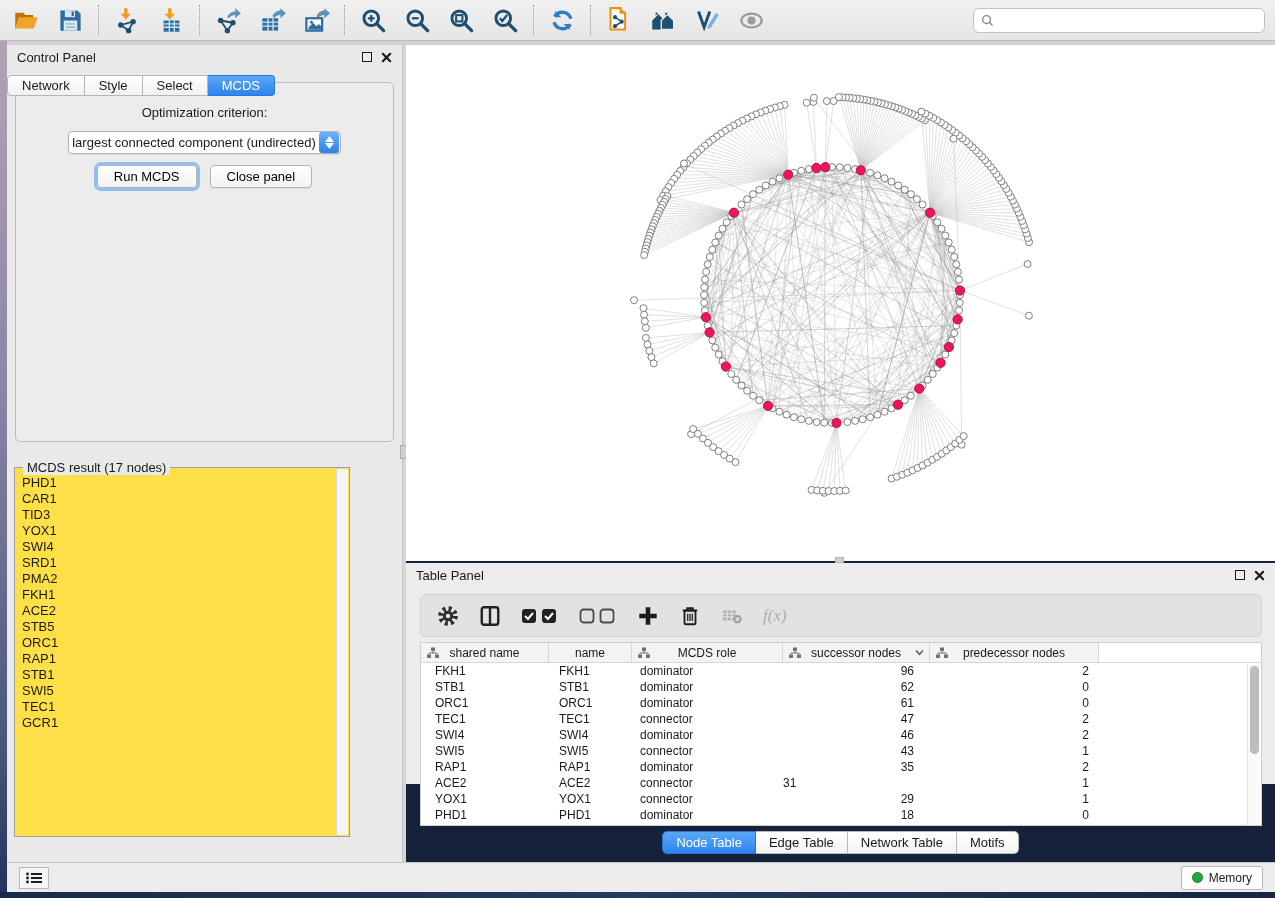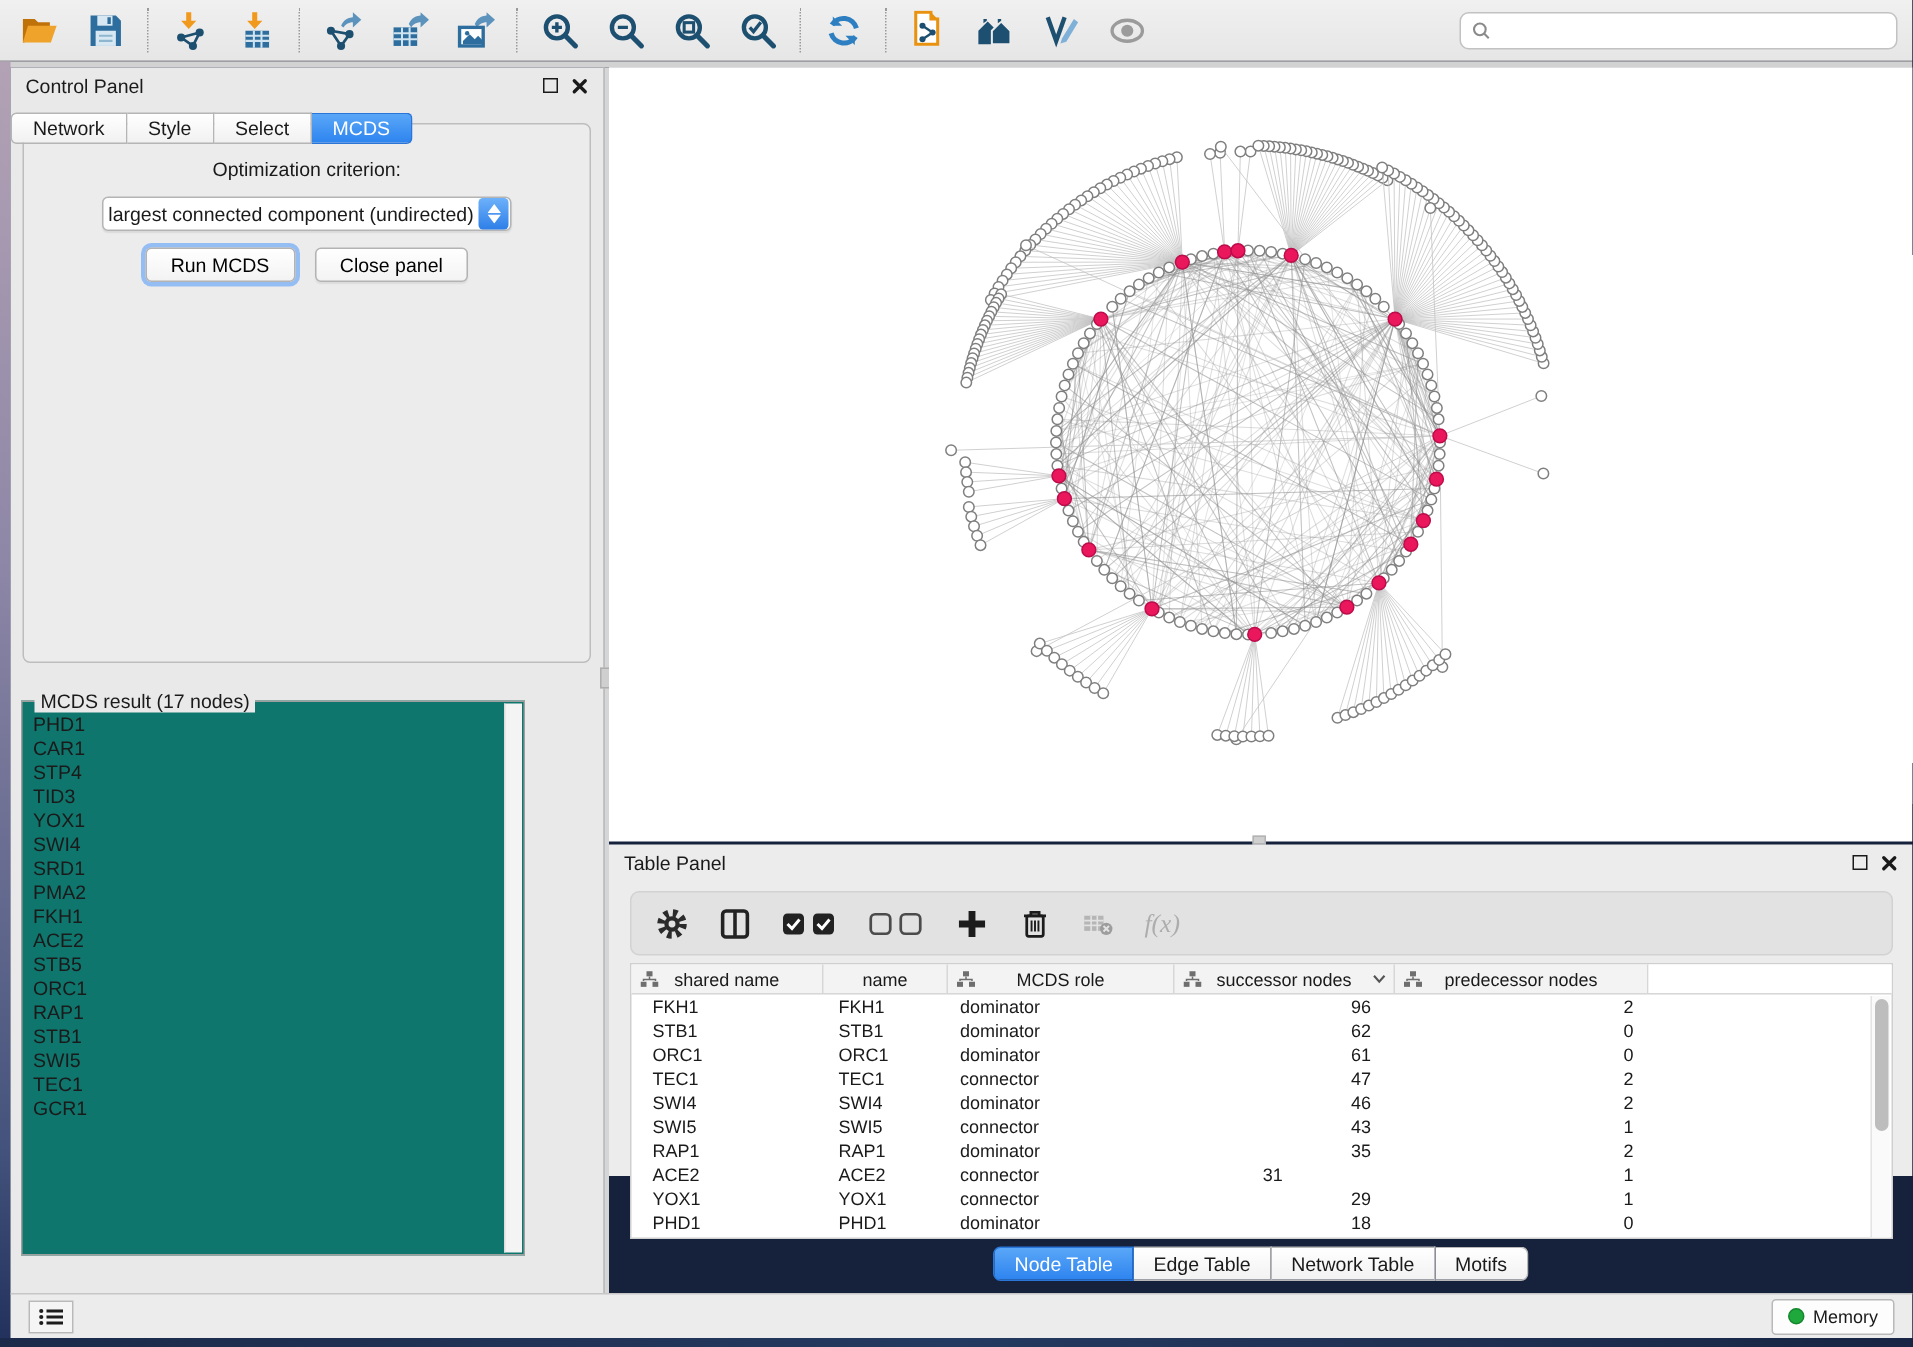--- a/index.html
+++ b/index.html
@@ -35,21 +35,21 @@
   .cp-tab.active{background:linear-gradient(#5aa7f8,#2e84ef);border-color:#2a76d8;color:#fff}
   .cp-inner{position:absolute;left:8px;right:8px;top:37px;height:360px;background:#ececec;border:1px solid #bdbdbd;border-radius:5px;padding-top:22px;text-align:center}
   .opt-label{font-size:13px;margin-bottom:11px}
   .mac-select{width:273px;height:23px;margin:0 auto;background:#fff;border:1px solid #b4b4b4;border-radius:4px;display:flex;align-items:center;box-shadow:0 1px 1px rgba(0,0,0,.08)}
   .mac-select .sel-text{flex:1;text-align:center;font-size:13px;white-space:nowrap;overflow:hidden}
   .mac-select .stepper{width:20px;height:21px;margin-right:1px;border-radius:3px;background:linear-gradient(#6db1fa,#2e7fe8);display:flex;flex-direction:column;align-items:center;justify-content:center;gap:1px}
   .stepper svg{width:9px;height:6px;display:block}
   .cp-buttons{margin-top:11px;display:flex;justify-content:center;gap:13px}
   .mac-btn{height:23px;padding:0 16px;font-size:13px;font-family:"Liberation Sans",sans-serif;background:linear-gradient(#ffffff,#f3f3f3);border:1px solid #b3b3b3;border-radius:4px;box-shadow:0 1px 1px rgba(0,0,0,.07)}
   .mac-btn.focused{box-shadow:0 0 0 3px rgba(77,151,250,.55)}
-  .mcds-result{position:absolute;left:7px;top:422px;width:336px;height:370px;background:#0f766e;border:1px solid #9f9f9f}
+  .mcds-result{position:absolute;left:7px;top:422px;width:336px;height:370px;background:#fde047;border:1px solid #9f9f9f}
   .mcds-legend{position:absolute;top:-8px;left:8px;background:#e9e9e9;padding:0 4px;font-size:13px}
   .mcds-list{position:absolute;inset:1px 13px 1px 1px;padding:6px 0 0 6px;font-size:13px;line-height:16px;overflow:hidden}
   .mcds-scroll{position:absolute;top:1px;right:1px;bottom:1px;width:12px;background:#f4f4f4;border-left:1px solid #dcdcdc}
 
   
   .v-splitter{position:absolute;left:403px;top:45px;width:3px;height:817px;background:#d6d6d6}
   .v-splitter .handle{position:absolute;left:-3px;top:400px;width:8px;height:14px;background:#cfcfcf;border:1px solid #aeaeae}
   .h-splitter-handle{position:absolute;left:835px;top:557px;width:9px;height:6px;background:#cfcfcf;border:1px solid #b3b3b3}
 
   
@@ -282,21 +282,20 @@
     <div class="cp-buttons">
       <button class="mac-btn focused">Run MCDS</button>
       <button class="mac-btn">Close panel</button>
     </div>
   </div>
   <div class="mcds-result">
     <span class="mcds-legend">MCDS result (17 nodes)</span>
     <div class="mcds-list" id="mcds-list">
         <div>PHD1</div>
         <div>CAR1</div>
-        <div>STP4</div>
         <div>TID3</div>
         <div>YOX1</div>
         <div>SWI4</div>
         <div>SRD1</div>
         <div>PMA2</div>
         <div>FKH1</div>
         <div>ACE2</div>
         <div>STB5</div>
         <div>ORC1</div>
         <div>RAP1</div>
@@ -1239,21 +1238,21 @@
           <div class="nt-cell" style="width: 128px; padding-left: 14px;">RAP1</div>
           <div class="nt-cell" style="width: 83px; padding-left: 10px;">RAP1</div>
           <div class="nt-cell" style="width: 151px; padding-left: 8px;">dominator</div>
           <div class="nt-cell" style="width: 147px; text-align: right; padding-right: 16px;">35</div>
           <div class="nt-cell" style="width: 169px; text-align: right; padding-right: 10px;">2</div>
         </div>
         <div class="nt-row">
           <div class="nt-cell" style="width: 128px; padding-left: 14px;">ACE2</div>
           <div class="nt-cell" style="width: 83px; padding-left: 10px;">ACE2</div>
           <div class="nt-cell" style="width: 151px; padding-left: 8px;">connector</div>
-          <div class="nt-cell" style="width: 147px; text-align: center; padding-right: 16px;">31</div>
+          <div class="nt-cell" style="width: 147px; text-align: left; padding-right: 16px;">31</div>
           <div class="nt-cell" style="width: 169px; text-align: right; padding-right: 10px;">1</div>
         </div>
         <div class="nt-row">
           <div class="nt-cell" style="width: 128px; padding-left: 14px;">YOX1</div>
           <div class="nt-cell" style="width: 83px; padding-left: 10px;">YOX1</div>
           <div class="nt-cell" style="width: 151px; padding-left: 8px;">connector</div>
           <div class="nt-cell" style="width: 147px; text-align: right; padding-right: 16px;">29</div>
           <div class="nt-cell" style="width: 169px; text-align: right; padding-right: 10px;">1</div>
         </div>
         <div class="nt-row">

